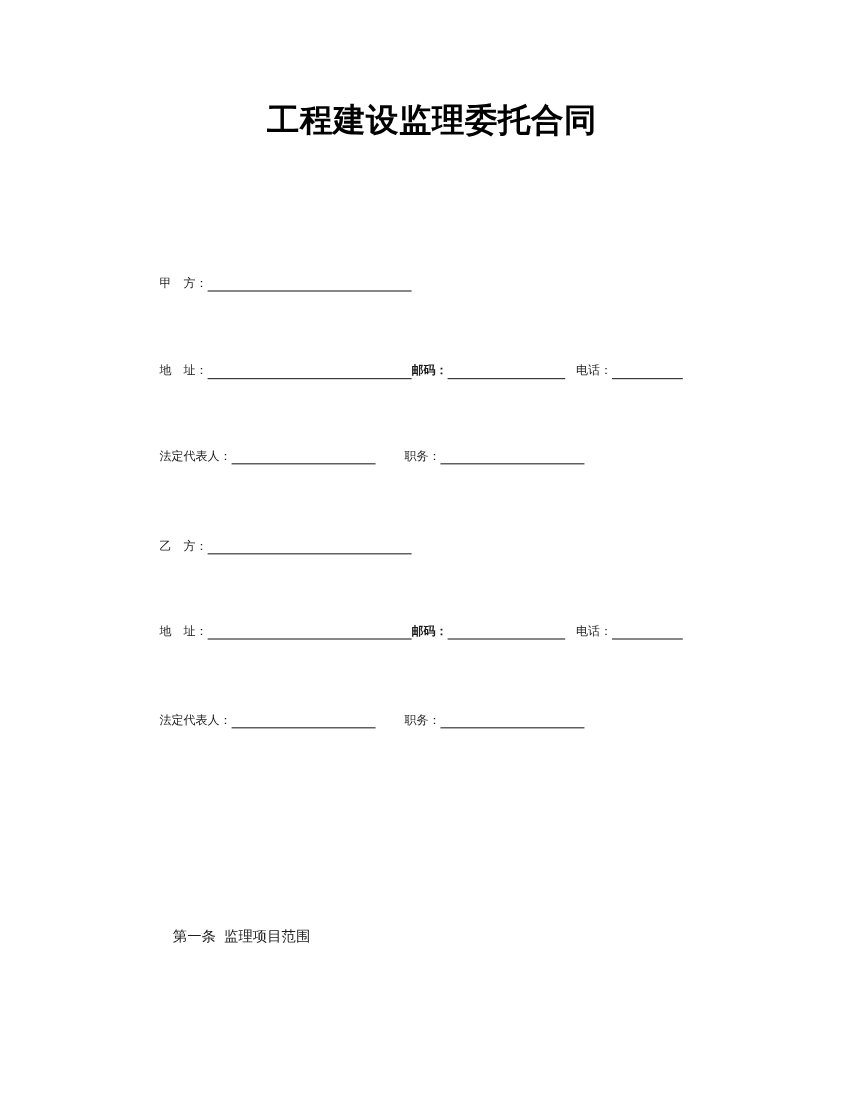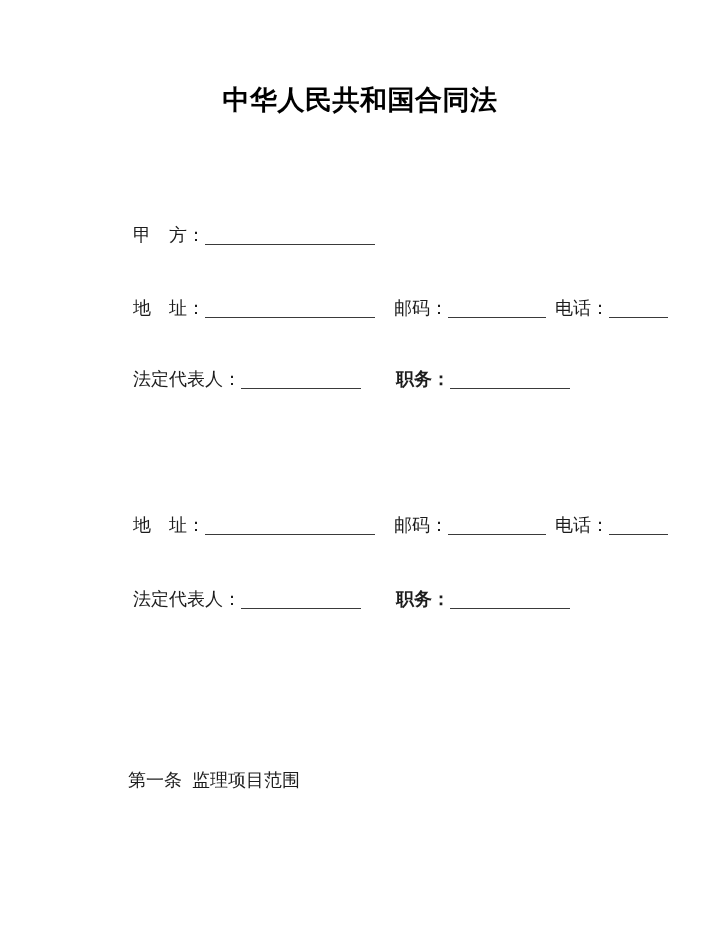--- a/index.html
+++ b/index.html
@@ -20,77 +20,78 @@
     margin: 0;
     text-align: center;
     font-size: 27px;
     font-weight: bold;
     color: #000000;
     letter-spacing: 0.5px;
   }
   .row {
     position: absolute;
     left: 133px;
-    font-size: 18px;
+    font-size: 10px;
     line-height: 20px;
     white-space: pre;
   }
   .row-party-a      { top: 225px; }
   .row-address-a    { top: 298px; }
   .row-legal-a      { top: 369px; }
   .row-party-b      { top: 444px; }
   .row-address-b    { top: 515px; }
   .row-legal-b      { top: 589px; }
   .blank {
     display: inline-block;
     height: 17px;
     border-bottom: 1px solid #3a3a3a;
     vertical-align: -4px;
   }
   .w170 { width: 170px; }
   .w120 { width: 120px; }
   .w98  { width: 98px;  }
   .w59  { width: 59px;  }
-  .gap12 { margin-left: 19px; }
+  .gap12 { margin-left: 0; font-weight: bold; }
   .gap9  { margin-left: 9px; margin-top: 27px;  }
-  .gap27 { margin-left: 35px; font-weight: bold; }
+  .gap27 { margin-left: 24px; }
   .para {
     position: absolute;
     left: 103px;
     top: 654px;
     width: 522px;
     margin: 0;
     font-size: 15px;
     line-height: 39px;
     text-indent: 2em;
     white-space: pre-wrap;
   }
   .article {
     position: absolute;
-    left: 128px;
+    left: 144px;
     top: 770px;
     margin: 0;
-    font-size: 18px;
+    font-size: 12px;
     line-height: 20px;
     white-space: pre-wrap;
   }
 </style>
 </head>
 <body>
 
 <div class="page">
 
-  <h1 class="title">中华人民共和国合同法</h1>
+  <h1 class="title">工程建设监理委托合同</h1>
 
   <div class="row row-party-a"><span>甲　方：</span><span class="blank w170"></span></div>
 
   <div class="row row-address-a"><span>地　址：</span><span class="blank w170"></span><span class="gap12">邮码：</span><span class="blank w98"></span><span class="gap9">电话：</span><span class="blank w59"></span></div>
 
   <div class="row row-legal-a"><span>法定代表人：</span><span class="blank w120"></span><span class="gap27">职务：</span><span class="blank w120"></span></div>
 
+  <div class="row row-party-b"><span>乙　方：</span><span class="blank w170"></span></div>
 
   <div class="row row-address-b"><span>地　址：</span><span class="blank w170"></span><span class="gap12">邮码：</span><span class="blank w98"></span><span class="gap9">电话：</span><span class="blank w59"></span></div>
 
   <div class="row row-legal-b"><span>法定代表人：</span><span class="blank w120"></span><span class="gap27">职务：</span><span class="blank w120"></span></div>
 
 
   <p class="article">第一条  监理项目范围</p>
 
 </div>
 

